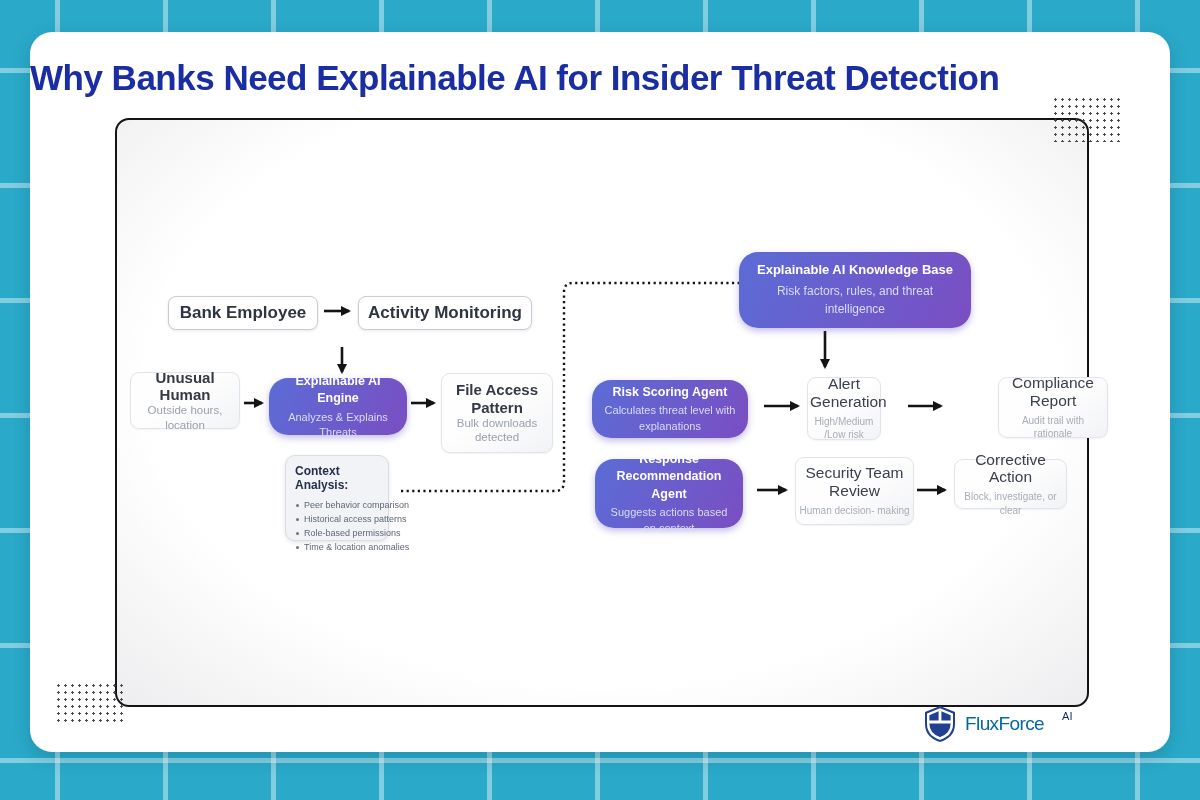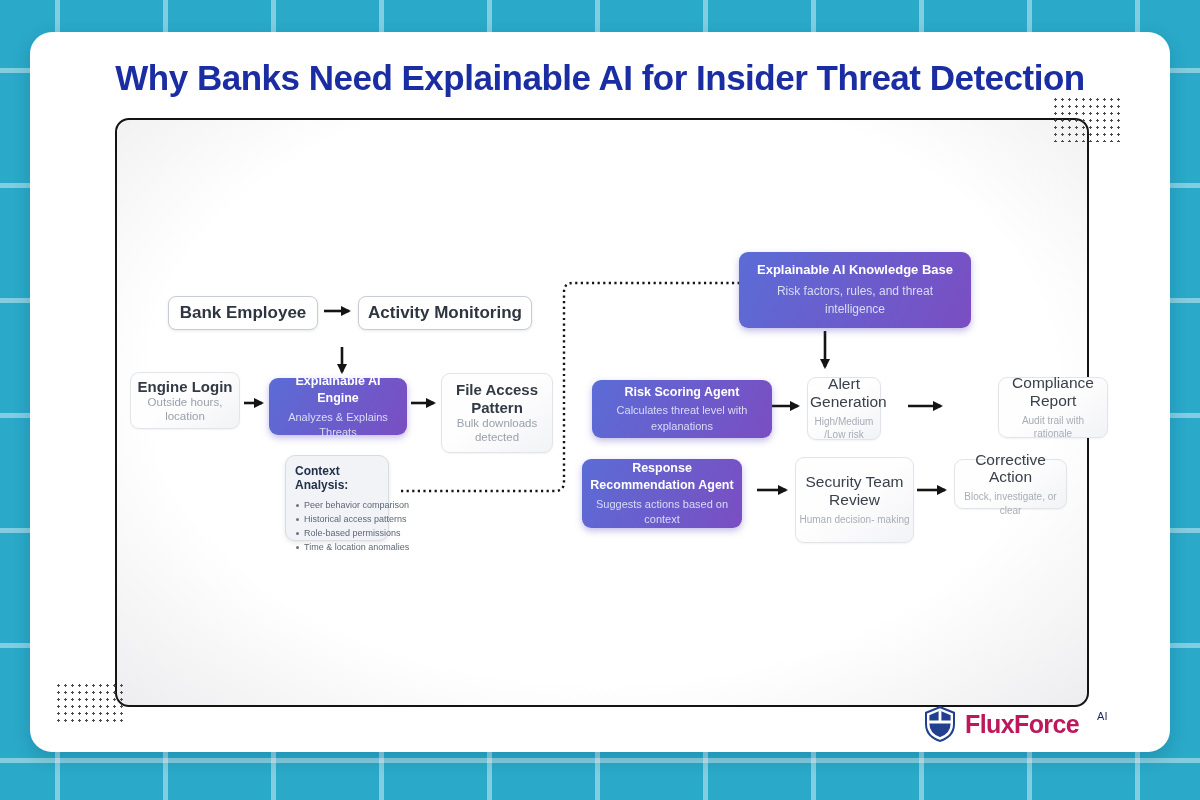--- a/index.html
+++ b/index.html
@@ -13,21 +13,21 @@
     background-size:108px 115px;
     background-position:55px 68px;
   }
   .card{
     position:absolute;left:30px;top:32px;width:1140px;height:720px;
     background:#ffffff;border-radius:22px;
     box-shadow:0 6px 18px rgba(0,40,60,.18);
   }
   .title{
     position:absolute;left:0;right:0;top:26px;margin:0;
-    text-align:center;font-size:35px;font-weight:800;letter-spacing:-.5px;
+    font-size:35px;font-weight:800;letter-spacing:-.5px;
     color:#1B2DA3;
   }
   .panel{
     position:absolute;left:85px;top:86px;width:970px;height:585px;
     border:2px solid #141414;border-radius:14px;
     background:radial-gradient(ellipse at 50% 45%, #ffffff 66%, #ededef 100%);
   }
   .connectors{position:absolute;left:0;top:0;width:970px;height:585px;}
   .node{position:absolute;box-sizing:border-box;text-align:center;
         display:flex;flex-direction:column;justify-content:center;}
@@ -35,21 +35,21 @@
     background:#fff;border:1px solid #C7CCD6;border-radius:8px;
     box-shadow:0 1px 3px rgba(16,24,40,.10);color:#2E3540;
   }
   .white-soft{
     background:linear-gradient(145deg,#FEFEFE 45%,#F2F3F6 100%);
     border:1px solid #E1E4EA;border-radius:9px;color:#333A45;
     box-shadow:0 1px 2px rgba(16,24,40,.05);
   }
   .purple{
     background:linear-gradient(115deg,#5B6CD6 0%,#7A4EC2 100%);
-    border-radius:9px;color:#fff;
+    border-radius:19px;color:#fff;
     box-shadow:0 3px 7px rgba(84,70,186,.35);
     text-align:center;
   }
   .t-lg{font-size:17px;font-weight:bold;}
   .t-md{font-size:15px;font-weight:bold;line-height:1.15;}
   .t-reg{font-size:15.5px;font-weight:normal;color:#3A414C;line-height:1.12;}
   .sub{font-size:11.5px;color:#9AA1AC;line-height:1.25;}
   .sub-sm{font-size:10px;color:#A8ADB6;line-height:1.35;margin-top:5px;}
   .purple .p-title{font-size:12.5px;font-weight:bold;line-height:1.4;}
   .purple .p-sub{font-size:11px;color:#D8DCF6;line-height:1.4;margin-top:2px;}
@@ -69,37 +69,37 @@
   }
   #context-analysis .c-title{font-size:12px;font-weight:bold;color:#23304A;margin-bottom:7px;}
   #context-analysis ul{list-style:none;margin:0;padding:0;}
   #context-analysis li{
     font-size:9px;color:#5E6774;line-height:1.55;padding-left:9px;position:relative;white-space:nowrap;
   }
   #context-analysis li::before{
     content:"";position:absolute;left:1px;top:5px;width:3px;height:3px;border-radius:50%;background:#6B7280;
   }
   #knowledge-base{left:622px;top:132px;width:232px;height:76px;padding:4px 8px;}
-  #risk-scoring{left:475px;top:260px;width:180px;height:58px;padding:0 6px;}
+  #risk-scoring{left:475px;top:260px;width:156px;height:58px;padding:0 6px;}
   #alert-generation{left:690px;top:257px;width:74px;height:63px;padding:4px 2px;}
   #compliance-report{left:881px;top:257px;width:110px;height:61px;padding:4px 4px;}
-  #response-agent{left:465px;top:339px;width:160px;height:69px;padding:4px 8px;}
-  #security-review{left:678px;top:337px;width:119px;height:86px;padding:4px 2px;}
+  #response-agent{left:478px;top:339px;width:148px;height:69px;padding:4px 8px;}
+  #security-review{left:678px;top:337px;width:119px;height:68px;padding:4px 2px;}
   #corrective-action{left:837px;top:339px;width:113px;height:50px;padding:0 4px;}
 
   .dots{position:absolute;
     background-image:radial-gradient(circle,#4A4A4A 1.1px,transparent 1.35px);
     background-size:7px 7px;z-index:5;}
   .dots-tr{left:1022px;top:64px;width:72px;height:46px;}
   .dots-bl{left:25px;top:650px;width:68px;height:41px;}
 
   .brand{
     position:absolute;left:893px;top:673px;display:flex;align-items:center;gap:8px;
   }
-  .brand .brand-text{font-size:25px;font-weight:bold;color:#be185d;letter-spacing:-.6px;}
+  .brand .brand-text{font-size:19px;font-weight:normal;color:#0369a1;letter-spacing:-.6px;}
   .brand sup{font-size:11px;font-weight:normal;color:#16275E;margin-left:10px;top:-0.7em;position:relative;}
 </style>
 </head>
 <body>
 
 <div class="card">
 
   <h1 class="title">Why Banks Need Explainable AI for Insider Threat Detection</h1>
 
   <div class="panel">
@@ -126,21 +126,21 @@
 
     <div class="node white-strong t-lg" id="bank-employee">
       <span>Bank Employee</span>
     </div>
 
     <div class="node white-strong t-lg" id="activity-monitoring">
       <span>Activity Monitoring</span>
     </div>
 
     <div class="node white-soft" id="unusual-login">
-      <div class="t-md">Engine Login</div>
+      <div class="t-md">Unusual Human</div>
       <div class="sub">Outside hours, location</div>
     </div>
 
     <div class="node purple" id="ai-engine">
       <div class="p-title">Explainable AI Engine</div>
       <div class="p-sub">Analyzes &amp; Explains Threats</div>
     </div>
 
     <div class="node white-soft" id="file-access">
       <div class="t-md">File Access Pattern</div>

